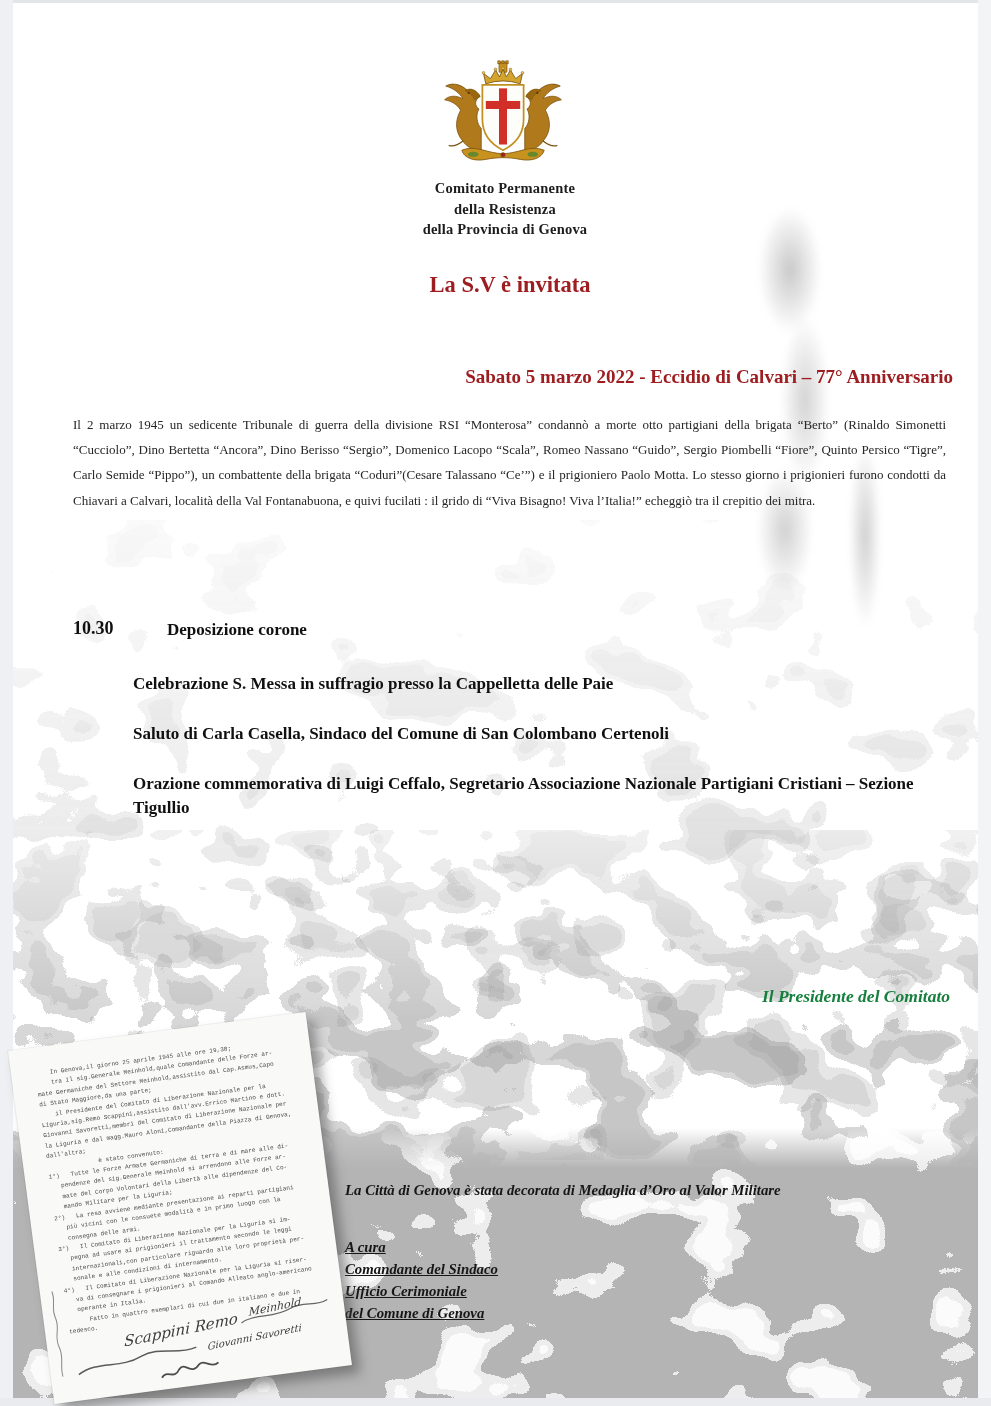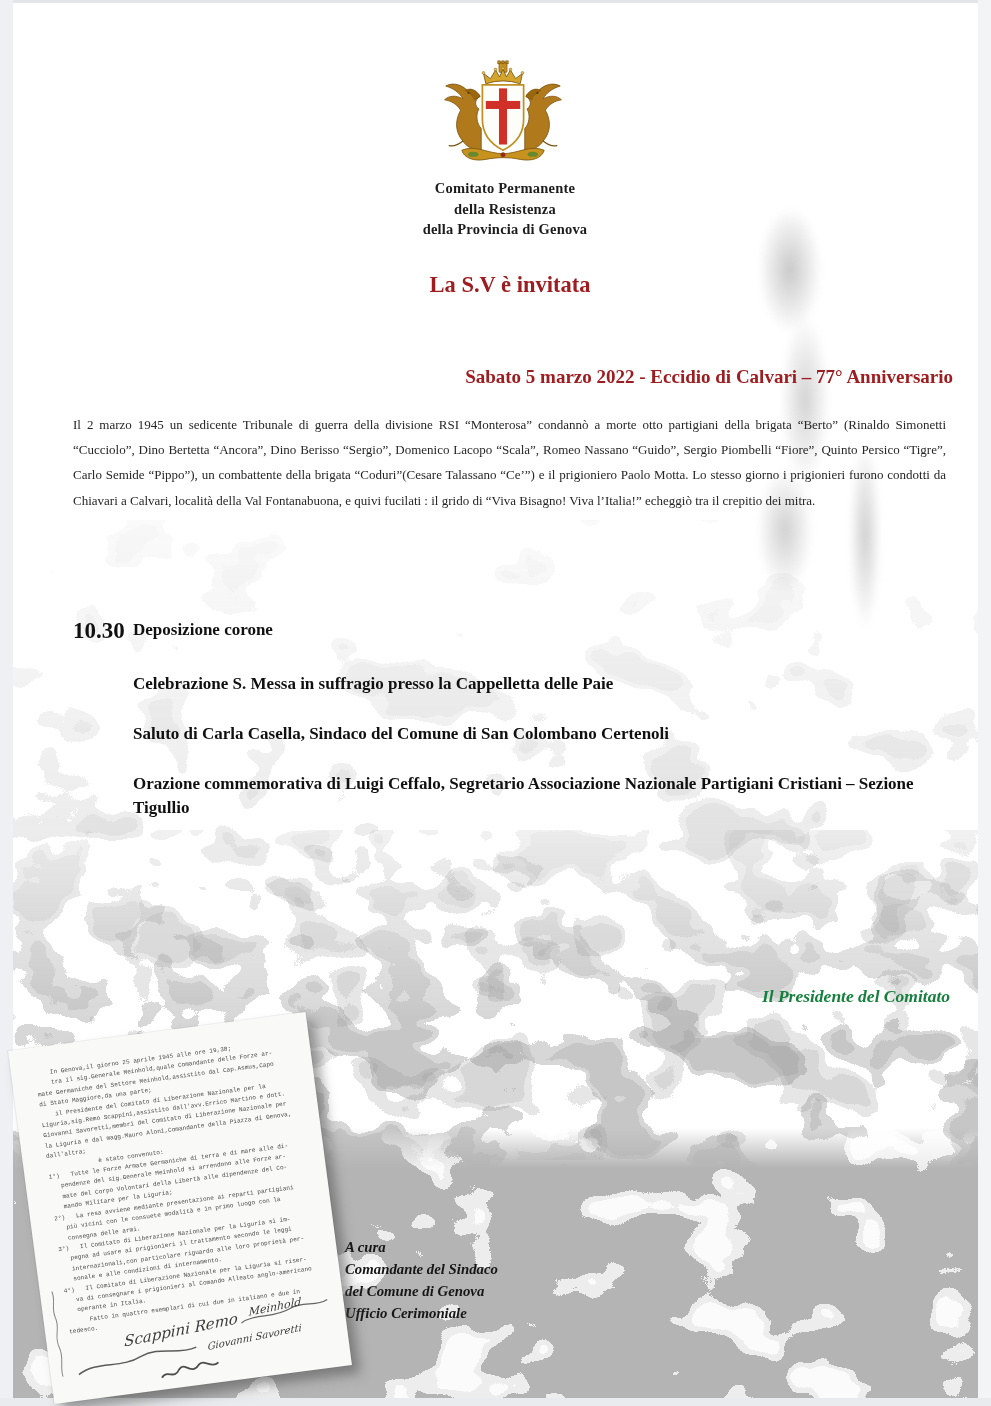--- a/index.html
+++ b/index.html
@@ -41,29 +41,29 @@
   .content{position:absolute;inset:0;z-index:5;}
   .crest{position:absolute;left:440px;top:58px;width:126px;height:118px;}
   .org{position:absolute;left:0;top:178px;width:1010px;text-align:center;
     font-weight:bold;font-size:14.5px;line-height:20.5px;color:#1c1c1c;letter-spacing:.2px;}
   .invite{position:absolute;left:0;top:272px;width:1020px;text-align:center;
     font-weight:bold;font-size:22.5px;color:#9d1d20;}
   .event-title{position:absolute;left:73px;top:366px;width:880px;
     font-weight:bold;font-size:19px;color:#9d1d20;text-align:right;}
   .body-par{position:absolute;left:73px;top:412px;width:873px;
     font-size:13px;line-height:25.2px;color:#262626;text-align:justify;}
-  .sched-time{position:absolute;left:73px;top:618px;font-weight:bold;font-size:23px;color:#101010;}
+  .sched-time{position:absolute;left:73px;top:618px;font-weight:bold;font-size:18px;color:#101010;}
   .sched-item{position:absolute;left:133px;font-weight:bold;font-size:17px;line-height:24px;color:#101010;}
-  .si-0{top:618px;} .si-1{top:672px;} .si-2{top:722px;} .si-3{top:772px;width:790px;}
+  .si-0{top:618px;margin-left:34px;} .si-1{top:672px;} .si-2{top:722px;} .si-3{top:772px;width:790px;}
   .sig-block{position:absolute;left:560px;top:983px;width:390px;text-align:right;
     font-weight:bold;font-style:italic;font-size:17.5px;line-height:26.5px;color:#15803d;}
   .medal-note{position:absolute;left:345px;top:1182px;width:640px;
     font-weight:bold;font-style:italic;font-size:14.8px;color:#161616;}
   .credits{position:absolute;left:345px;top:1236px;width:400px;
-    font-weight:bold;font-style:italic;font-size:14.8px;line-height:22px;color:#161616;}
+    font-weight:bold;font-style:italic;font-size:14.8px;line-height:22px;color:#161616;text-decoration:underline;}
 
   
   .inset-doc{position:absolute;left:30px;top:1030px;width:300px;height:356px;z-index:6;
     background:linear-gradient(135deg,#fcfcfb 0%,#f6f6f3 60%,#ececе8 100%);
     background-color:#f9f9f7;
     transform:rotate(-7.5deg);transform-origin:50% 50%;
     box-shadow:7px 9px 12px rgba(70,70,70,.5), 0 0 0 1px rgba(0,0,0,.05);}
   .doc-lines{position:absolute;left:24px;top:22px;
     font-family:"Liberation Mono","DejaVu Sans Mono",monospace;
     font-size:6.1px;line-height:10.4px;color:#4b4b4b;white-space:pre;}
@@ -180,26 +180,27 @@
   <div class="sched-time">10.30</div>
   <div class="sched-item si-0">Deposizione corone</div>
   <div class="sched-item si-1">Celebrazione S. Messa in suffragio presso la Cappelletta delle Paie</div>
   <div class="sched-item si-2">Saluto di Carla Casella, Sindaco del Comune di San Colombano Certenoli</div>
   <div class="sched-item si-3">Orazione commemorativa di Luigi Ceffalo,  Segretario Associazione Nazionale Partigiani Cristiani – Sezione Tigullio</div>
 
   <div class="sig-block">
     <div>Il Presidente del Comitato</div>
   </div>
 
+  <div class="medal-note">La Città di Genova è stata decorata di Medaglia d’Oro al Valor Militare</div>
 
   <div class="credits">
     <div>A cura</div>
     <div>Comandante del Sindaco</div>
+    <div>Ufficio Cerimoniale</div>
     <div>del Comune di Genova</div>
-    <div>Ufficio Cerimoniale</div>
   </div>
 
   <div class="inset-doc">
     <div class="doc-lines"><div>    In Genova,il giorno 25 aprile 1945 alle ore 19,30;</div><div>    tra il sig.Generale Meinhold,quale Comandante delle Forze ar-</div><div>mate Germaniche del Settore Meinhold,assistito dal Cap.Asmus,Capo</div><div>di Stato Maggiore,da una parte;</div><div>    il Presidente del Comitato di Liberazione Nazionale per la</div><div>Liguria,sig.Remo Scappini,assistito dall'avv.Errico Martino e dott.</div><div>Giovanni Savoretti,membri del Comitato di Liberazione Nazionale per</div><div>la Liguria e dal magg.Mauro Aloni,Comandante della Piazza di Genova,</div><div>dall'altra;</div><div>              è stato convenuto:</div><div>1°)   Tutte le Forze Armate Germaniche di terra e di mare alle di-</div><div>   pendenze del sig.Generale Meinhold si arrendono alle Forze ar-</div><div>   mate del Corpo Volontari della Libertà alle dipendenze del Co-</div><div>   mando Militare per la Liguria;</div><div>2°)   La resa avviene mediante presentazione ai reparti partigiani</div><div>   più vicini con le consuete modalità e in primo luogo con la</div><div>   consegna delle armi.</div><div>3°)   Il Comitato di Liberazione Nazionale per la Liguria si im-</div><div>   pegna ad usare ai prigionieri il trattamento secondo le leggi</div><div>   internazionali,con particolare riguardo alle loro proprietà per-</div><div>   sonale e alle condizioni di internamento.</div><div>4°)   Il Comitato di Liberazione Nazionale per la Liguria si riser-</div><div>   va di consegnare i prigionieri al Comando Alleato anglo-americano</div><div>   operante in Italia.</div><div>      Fatto in quattro esemplari di cui due in italiano e due in</div><div>tedesco.</div></div>
     <svg class="doc-squiggles" viewBox="0 0 300 356">
 
       <path d="M12,330 C10,318 16,312 12,300 C8,288 16,282 12,270 C9,260 15,254 12,244" fill="none" stroke="#555" stroke-width="1" opacity=".7"></path>
 
       <path d="M28,330 C48,318 70,330 92,320 C112,312 128,324 148,318" fill="none" stroke="#333" stroke-width="1.4" opacity=".8"></path>
       <path d="M110,344 C116,336 122,348 128,338 C134,330 140,346 148,336 C154,330 160,342 168,336" fill="none" stroke="#2e2e2e" stroke-width="1.8" opacity=".85"></path>

